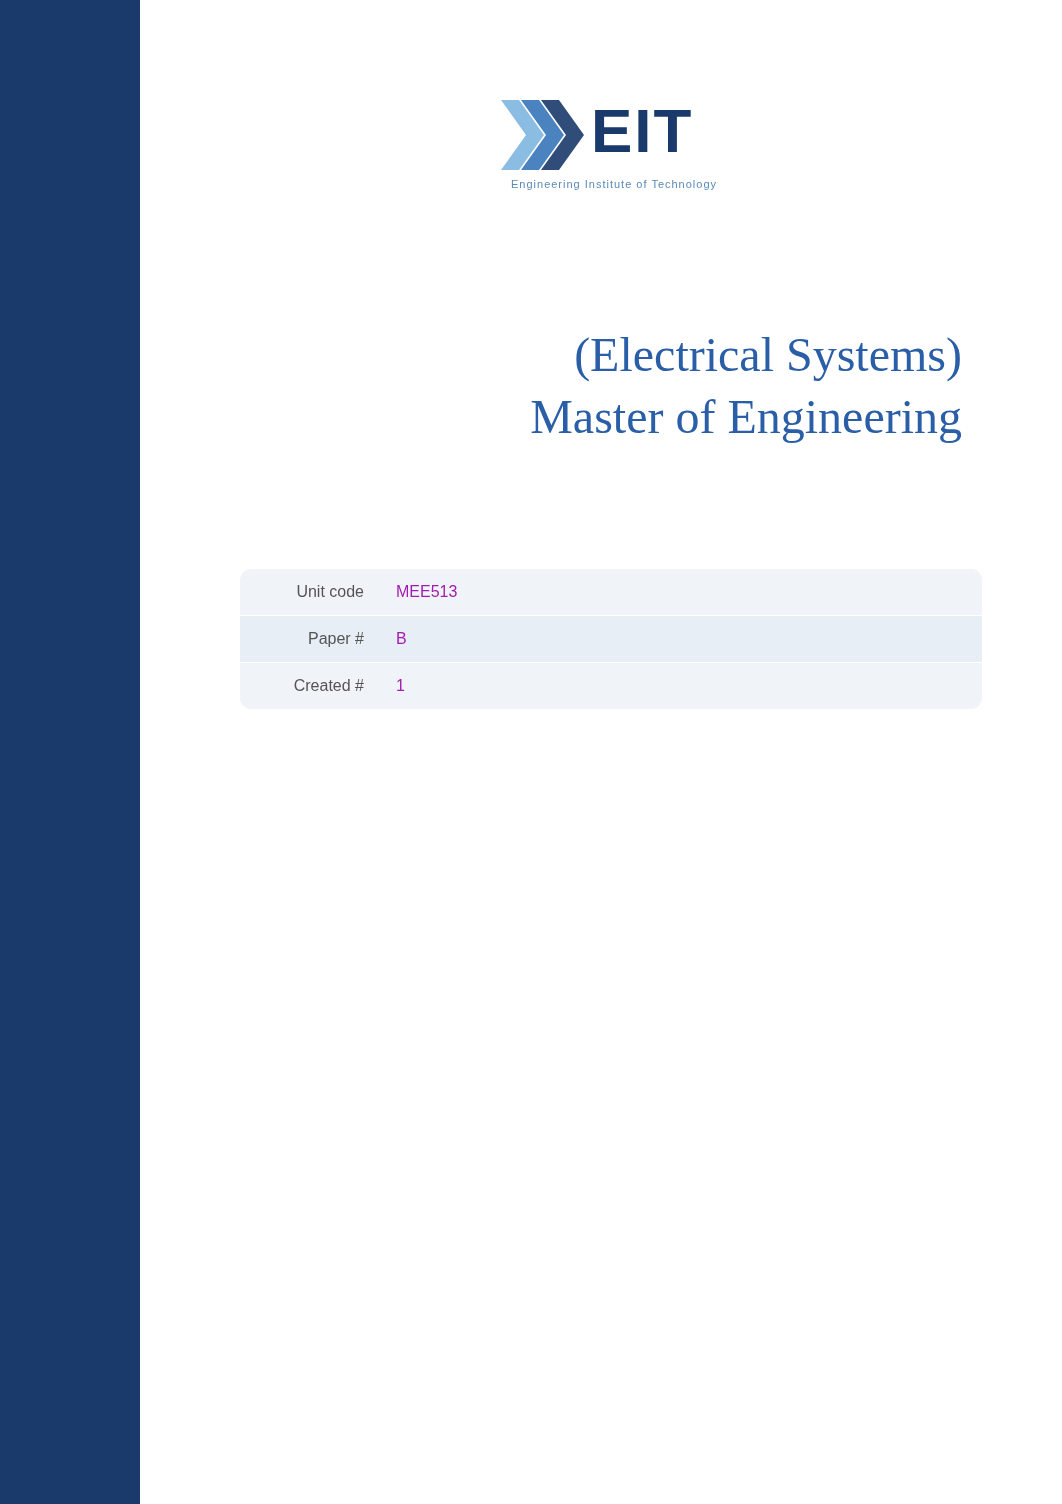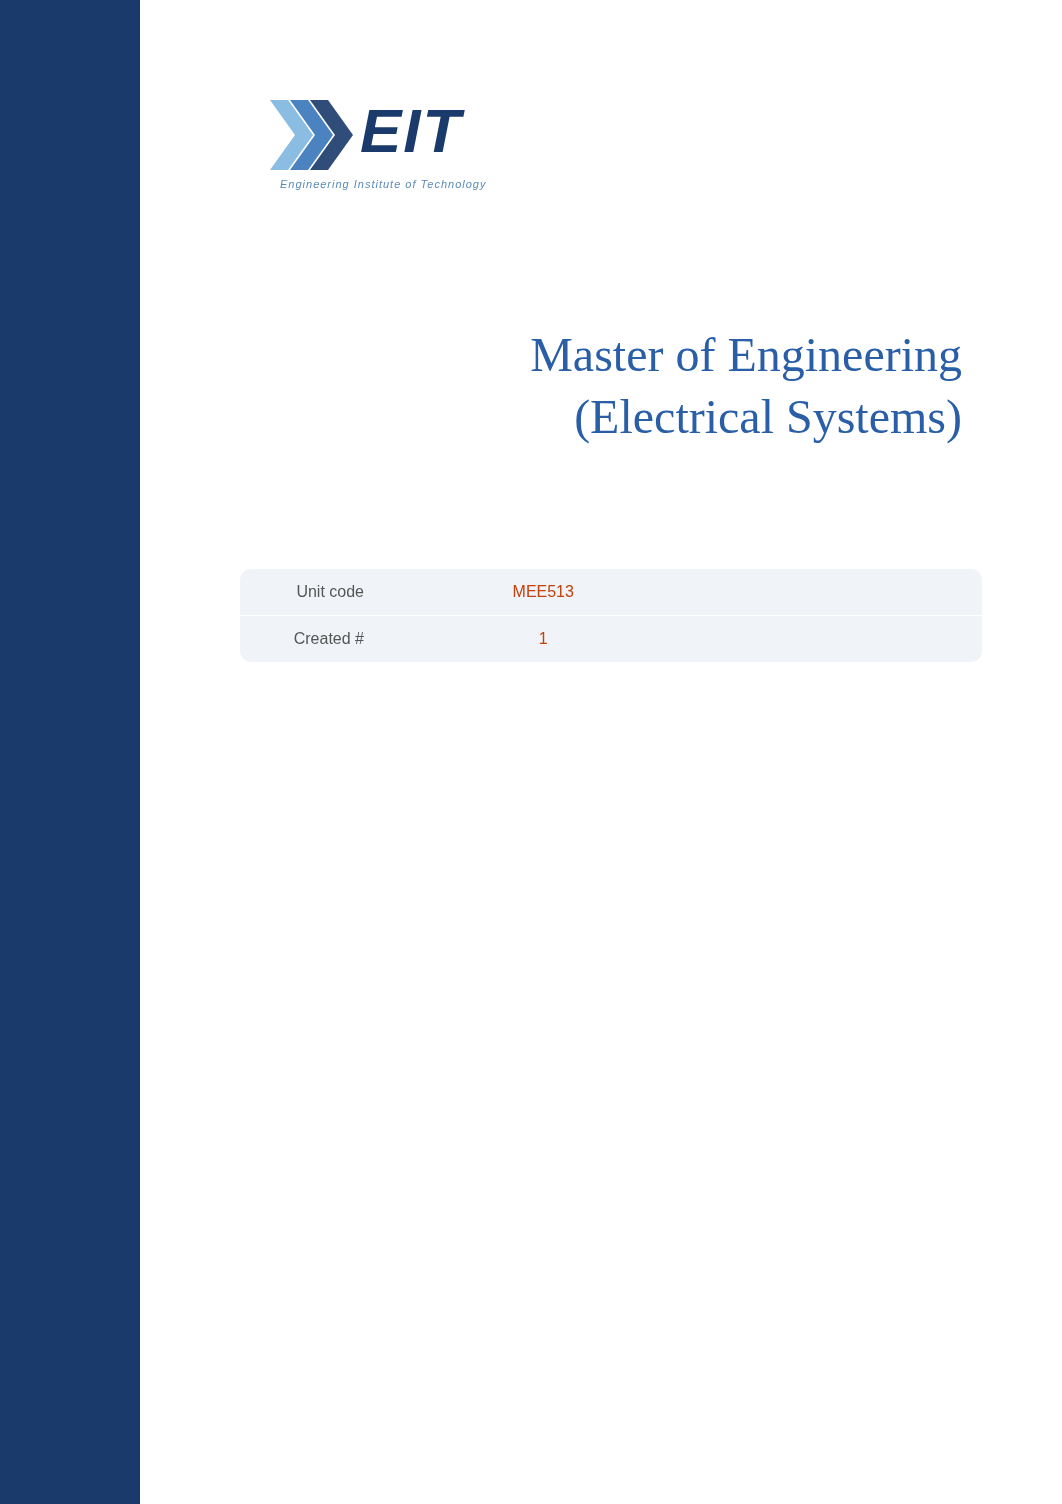--- a/index.html
+++ b/index.html
@@ -34,23 +34,23 @@
       top: 0;
       right: 0;
       bottom: 0;
       background: #ffffff;
       padding: 60px 80px 60px 100px;
     }
 
     
     .logo-area {
       display: flex;
+      justify-content: center;
       margin-bottom: 120px;
       margin-top: 20px;
-      font-style: italic;
     }
 
     .logo-container {
       text-align: center;
     }
 
     
     .logo-svg {
       width: 280px;
       height: 120px;
@@ -101,23 +101,22 @@
 
     .info-table .label-cell {
       text-align: right;
       color: #555;
       width: 140px;
       padding-right: 16px;
       white-space: nowrap;
     }
 
     .info-table .value-cell {
-      color: #c2410c;
+      color: #a21caf;
       padding-left: 16px;
-      text-align: center;
     }
 
     .info-table .date-label {
       color: #555;
       width: 60px;
       text-align: left;
     }
 
     .info-table .date-value {
       color: #222;
@@ -150,31 +149,37 @@
 
         <text x="120" y="72" font-family="Arial Black, Arial" font-weight="900" font-size="62" fill="#1a3a6b" letter-spacing="2">EIT</text>
 
         <text x="40" y="108" font-family="Arial, sans-serif" font-size="11" fill="#5a8ab8" letter-spacing="1">Engineering Institute of Technology</text>
       </svg>
     </div>
   </div>
 
   <div class="title-section">
     <div class="main-title">
+      <div>(Electrical Systems)</div>
       <div>Master of Engineering</div>
-      <div>(Electrical Systems)</div>
     </div>
   </div>
 
   <div class="info-table-wrapper">
     <table class="info-table">
       <tbody>
           <tr>
         <td class="label-cell">Unit code</td>
         <td class="value-cell">MEE513</td>
+        <td></td>
+        <td></td>
+      </tr>
+      <tr class="row-alt">
+        <td class="label-cell">Paper #</td>
+        <td class="value-cell">B</td>
         <td></td>
         <td></td>
       </tr>
       <tr>
         <td class="label-cell">Created #</td>
         <td class="value-cell">1</td>
         <td></td>
         <td></td>
       </tr>
     </tbody>

